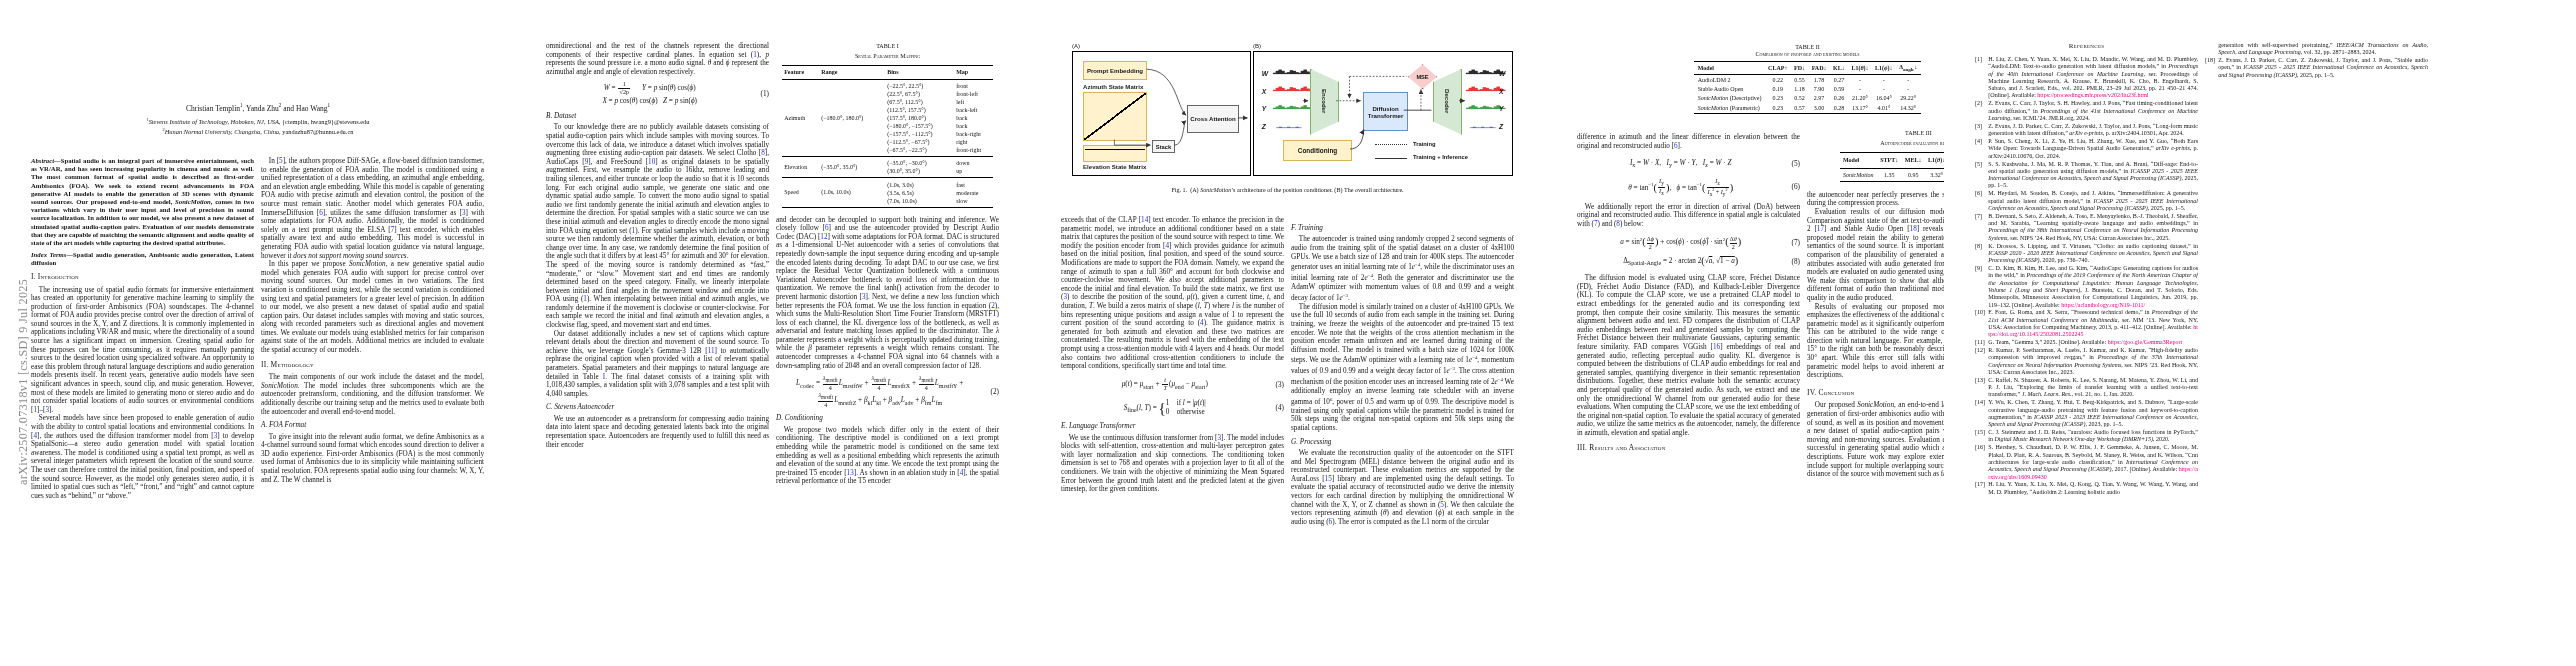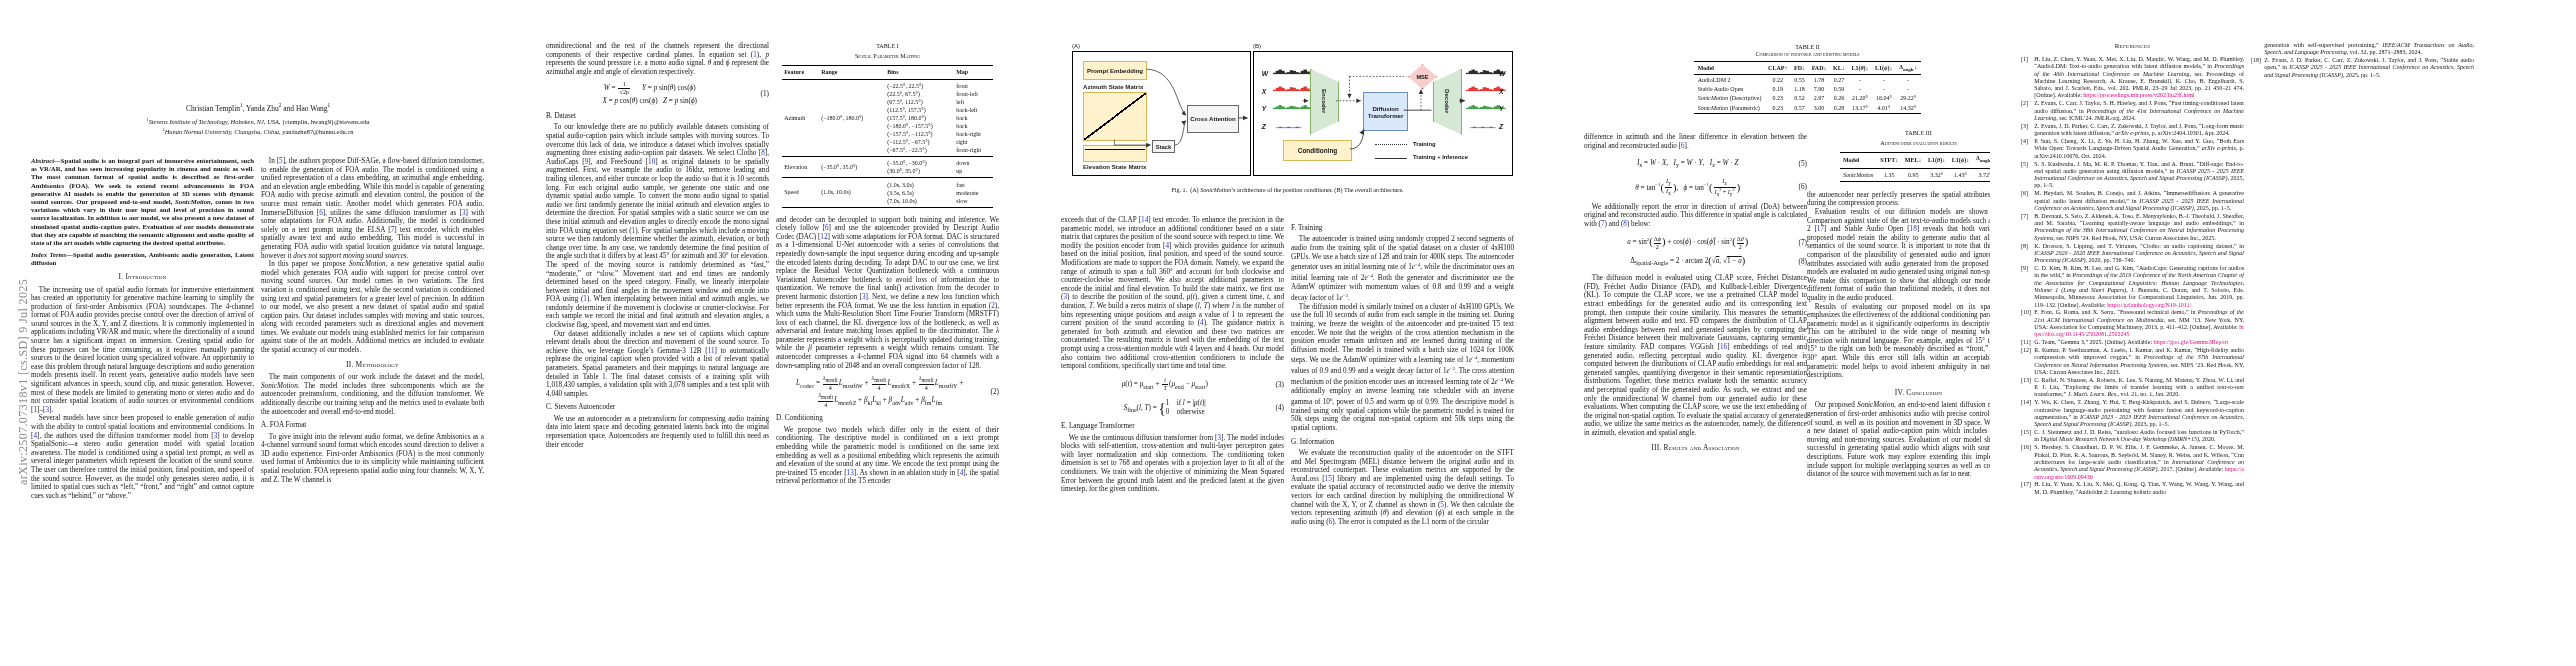--- a/index.html
+++ b/index.html
@@ -3,22 +3,22 @@
 <meta charset="utf-8">
 <style>
   html,body{margin:0;padding:0;background:#ffffff;}
   body{width:2576px;height:667px;position:relative;font-family:"Liberation Serif",serif;color:#141414;}
   .page{position:absolute;top:0;width:515px;height:667px;background:#fff;overflow:hidden;}
   .col{position:absolute;width:223px;text-align:justify;font-size:7.2px;line-height:8.6px;}
   .col p{margin:0;text-indent:7.8px;}
   p.noind{text-indent:0;}
   .abs{font-weight:bold;font-size:6.7px;line-height:8.2px;}
   .abs .lead{font-style:italic;}
-  h3.sec{font-weight:normal;font-variant:small-caps;text-align:center;font-size:7.5px;margin:6.1px 0 3.9px;letter-spacing:0.2px;}
-  h4.sub{font-weight:normal;font-size:7.2px;margin:5px 0 2.8px;text-align:left;}
+  h3.sec{font-weight:normal;font-variant:small-caps;font-size:7.5px;margin:6.1px 0 3.9px;letter-spacing:0.2px;}
+  h4.sub{font-weight:normal;font-style:italic;font-size:7.2px;margin:5px 0 2.8px;text-align:left;}
   .watermark{position:absolute;left:15.6px;top:485px;transform:rotate(-90deg);transform-origin:0 0;white-space:nowrap;font-size:12.2px;color:#8a8a8a;letter-spacing:0.3px;}
   .title{position:absolute;left:31px;width:454px;top:43px;text-align:center;font-size:12.8px;line-height:16.7px;}
   .authors{position:absolute;left:31px;width:454px;top:102px;text-align:center;font-size:7.5px;}
   .affil{position:absolute;left:31px;width:454px;text-align:center;font-size:6.4px;}
   sup{font-size:68%;}
   .cite{color:var(--cite,#2233cc);}
   .url{color:var(--url,#e6007e);word-break:break-all;}
   
   .eq{display:flex;align-items:center;margin:5px 0;text-indent:0;}
   .eq-body{flex:1;text-align:center;font-size:7.2px;line-height:10.6px;}
@@ -291,21 +291,21 @@
           </span></div>
         <div class="eq-num">(4)</div>
       </div>
     <h4 class="sub">E. Language Transformer</h4>
     <p>We use the continuous diffusion transformer from [<span class="cite">3</span>]. The model includes blocks with self-attention, cross-attention and multi-layer perceptron gates with layer normalization and skip connections. The conditioning token dimension is set to 768 and operates with a projection layer to fit all of the conditioners. We train with the objective of minimizing the Mean Squared Error between the ground truth latent and the predicted latent at the given timestep, for the given conditions.</p>
   </div>
   <div class="col" style="left:261px;top:216px;height:393px">
     <h4 class="sub" style="margin-top:8px">F. Training</h4>
     <p>The autoencoder is trained using randomly cropped 2 second segments of audio from the training split of the spatial dataset on a cluster of 4xH100 GPUs. We use a batch size of 128 and train for 400K steps. The autoencoder generator uses an initial learning rate of 1<i>e</i><sup>−4</sup>, while the discriminator uses an initial learning rate of 2<i>e</i><sup>−4</sup>. Both the generator and discriminator use the AdamW optimizer with momentum values of 0.8 and 0.99 and a weight decay factor of 1<i>e</i><sup>−3</sup>.</p>
     <p>The diffusion model is similarly trained on a cluster of 4xH100 GPUs. We use the full 10 seconds of audio from each sample in the training set. During training, we freeze the weights of the autoencoder and pre-trained T5 text encoder. We note that the weights of the cross attention mechanism in the position encoder remain unfrozen and are learned during training of the diffusion model. The model is trained with a batch size of 1024 for 100K steps. We use the AdamW optimizer with a learning rate of 1<i>e</i><sup>−4</sup>, momentum values of 0.9 and 0.99 and a weight decay factor of 1<i>e</i><sup>−3</sup>. The cross attention mechanism of the position encoder uses an increased learning rate of 2<i>e</i><sup>−4</sup> We additionally employ an inverse learning rate scheduler with an inverse gamma of 10<sup>6</sup>, power of 0.5 and warm up of 0.99. The descriptive model is trained using only spatial captions while the parametric model is trained for 50k steps using the original non-spatial captions and 50k steps using the spatial captions.</p>
-    <h4 class="sub">G. Information</h4>
+    <h4 class="sub">G. Processing</h4>
     <p>We evaluate the reconstruction quality of the autoencoder on the STFT and Mel Spectrogram (MEL) distance between the original audio and its reconstructed counterpart. These evaluation metrics are supported by the AuraLoss [<span class="cite">15</span>] library and are implemented using the default settings. To evaluate the spatial accuracy of reconstructed audio we derive the intensity vectors for each cardinal direction by multiplying the omnidirectional W channel with the X, Y, or Z channel as shown in (<span class="cite">5</span>). We then calculate the vectors representing azimuth (<i>θ</i>) and elevation (<i>ϕ</i>) at each sample in the audio using (<span class="cite">6</span>). The error is computed as the L1 norm of the circular</p>
   </div>
 </div>
 
 <div class="page" style="left:1546px">
   <div style="position:absolute;left:117px;top:44px;width:289px">
     <div class="tcapnum">TABLE II</div>
     <div class="tcap">Comparison of proposed and existing models</div>
     <table class="dt" id="table2">
         <thead>
@@ -358,21 +358,21 @@
             <td>3.00</td>
             <td>0.28</td>
             <td>13.17°</td>
             <td>4.01°</td>
             <td>14.32°</td>
           </tr>
         </tbody>
       </table>
   </div>
 
-  <div class="col" style="left:38px;top:133px;height:475px">
+  <div class="col" style="left:31px;top:133px;height:475px">
     <p class="noind">difference in azimuth and the linear difference in elevation between the original and reconstructed audio [<span class="cite">6</span>].</p>
     <div class="eq" style="margin-top:7.8px">
         <div class="eq-body"><i>I</i><sub>x</sub> = <i>W</i> · <i>X</i>,&nbsp;&nbsp;&nbsp;<i>I</i><sub>y</sub> = <i>W</i> · <i>Y</i>,&nbsp;&nbsp;&nbsp;<i>I</i><sub>z</sub> = <i>W</i> · <i>Z</i></div>
         <div class="eq-num">(5)</div>
       </div>
     <div class="eq" style="margin-top:6.7px">
         <div class="eq-body"><i>θ</i> = tan<sup>−1</sup><span class="big">(</span><span class="frac">
             <span><i>I</i><sub>y</sub></span>
             <span><i>I</i><sub>x</sub></span>
           </span><span class="big">)</span>,&nbsp;&nbsp;&nbsp;<i>ϕ</i> = tan<sup>−1</sup><span class="big">(</span><span class="frac">
@@ -428,21 +428,21 @@
         </table>
     </div>
     <p class="noind" style="margin-top:9px">the autoencoder near perfectly preserves the spatial attributes of the audio during the compression process.</p>
     <p>Evaluation results of our diffusion models are shown in Table <span class="cite">II</span>. Comparison against state of the art text-to-audio models such as AudioLDM 2 [<span class="cite">17</span>] and Stable Audio Open [<span class="cite">18</span>] reveals that both variations of our proposed model retain the ability to generate audio that aligns with the semantics of the sound source. It is important to note that this is strictly a comparison of the plausibility of generated audio and ignores any spatial attributes associated with audio generated from the proposed model. Thus, models are evaluated on audio generated using original non-spatial captions. We make this comparison to show that although our model generates a different format of audio than traditional models, it does not sacrifice any quality in the audio produced.</p>
     <p>Results of evaluating our proposed model on its spatial accuracy emphasizes the effectiveness of the additional conditioning parameters in our parametric model as it significantly outperforms its descriptive counterpart. This can be attributed to the wide range of meaning when describing direction with natural language. For example, angles of 15° to the left and 15° to the right can both be reasonably described as “front,” despite being 30° apart. While this error still falls within an acceptable range, the parametric model helps to avoid inherent ambiguity in natural language descriptions.</p>
     <h3 class="sec" style="margin-top:9px">IV. Conclusion</h3>
     <p>Our proposed <i>SonicMotion</i>, an end-to-end latent diffusion model enables generation of first-order ambisonics audio with precise control over the type of sound, as well as its position and movement in 3D space. We also present a new dataset of spatial audio-caption pairs which includes samples with moving and non-moving sources. Evaluation of our model shows that it is successful in generating spatial audio which aligns with sound and spatial descriptions. Future work may explore extending this implementation to include support for multiple overlapping sources as well as control over the distance of the source with movement such as far to near.</p>
   </div>
 </div>
 
-<div class="page" style="left:1990px">
+<div class="page" style="left:1944px">
   <div class="refhead" style="left:31px;top:42px;width:223px">References</div>
   <div class="refcol" style="left:31px;top:56px;height:553px;overflow:hidden" id="refcol1">
       <div class="ref">
         <span class="ref-n">[1]</span>
         <span class="ref-t">H. Liu, Z. Chen, Y. Yuan, X. Mei, X. Liu, D. Mandic, W. Wang, and M. D. Plumbley, “AudioLDM: Text-to-audio generation with latent diffusion models,” in <i>Proceedings of the 40th International Conference on Machine Learning</i>, ser. Proceedings of Machine Learning Research, A. Krause, E. Brunskill, K. Cho, B. Engelhardt, S. Sabato, and J. Scarlett, Eds., vol. 202. PMLR, 23–29 Jul 2023, pp. 21 450–21 474. [Online]. Available: <span class="url">https://proceedings.mlr.press/v202/liu23f.html</span></span>
       </div>
       <div class="ref">
         <span class="ref-n">[2]</span>
         <span class="ref-t">Z. Evans, C. Carr, J. Taylor, S. H. Hawley, and J. Pons, “Fast timing-conditioned latent audio diffusion,” in <i>Proceedings of the 41st International Conference on Machine Learning</i>, ser. ICML’24. JMLR.org, 2024.</span>
       </div>

